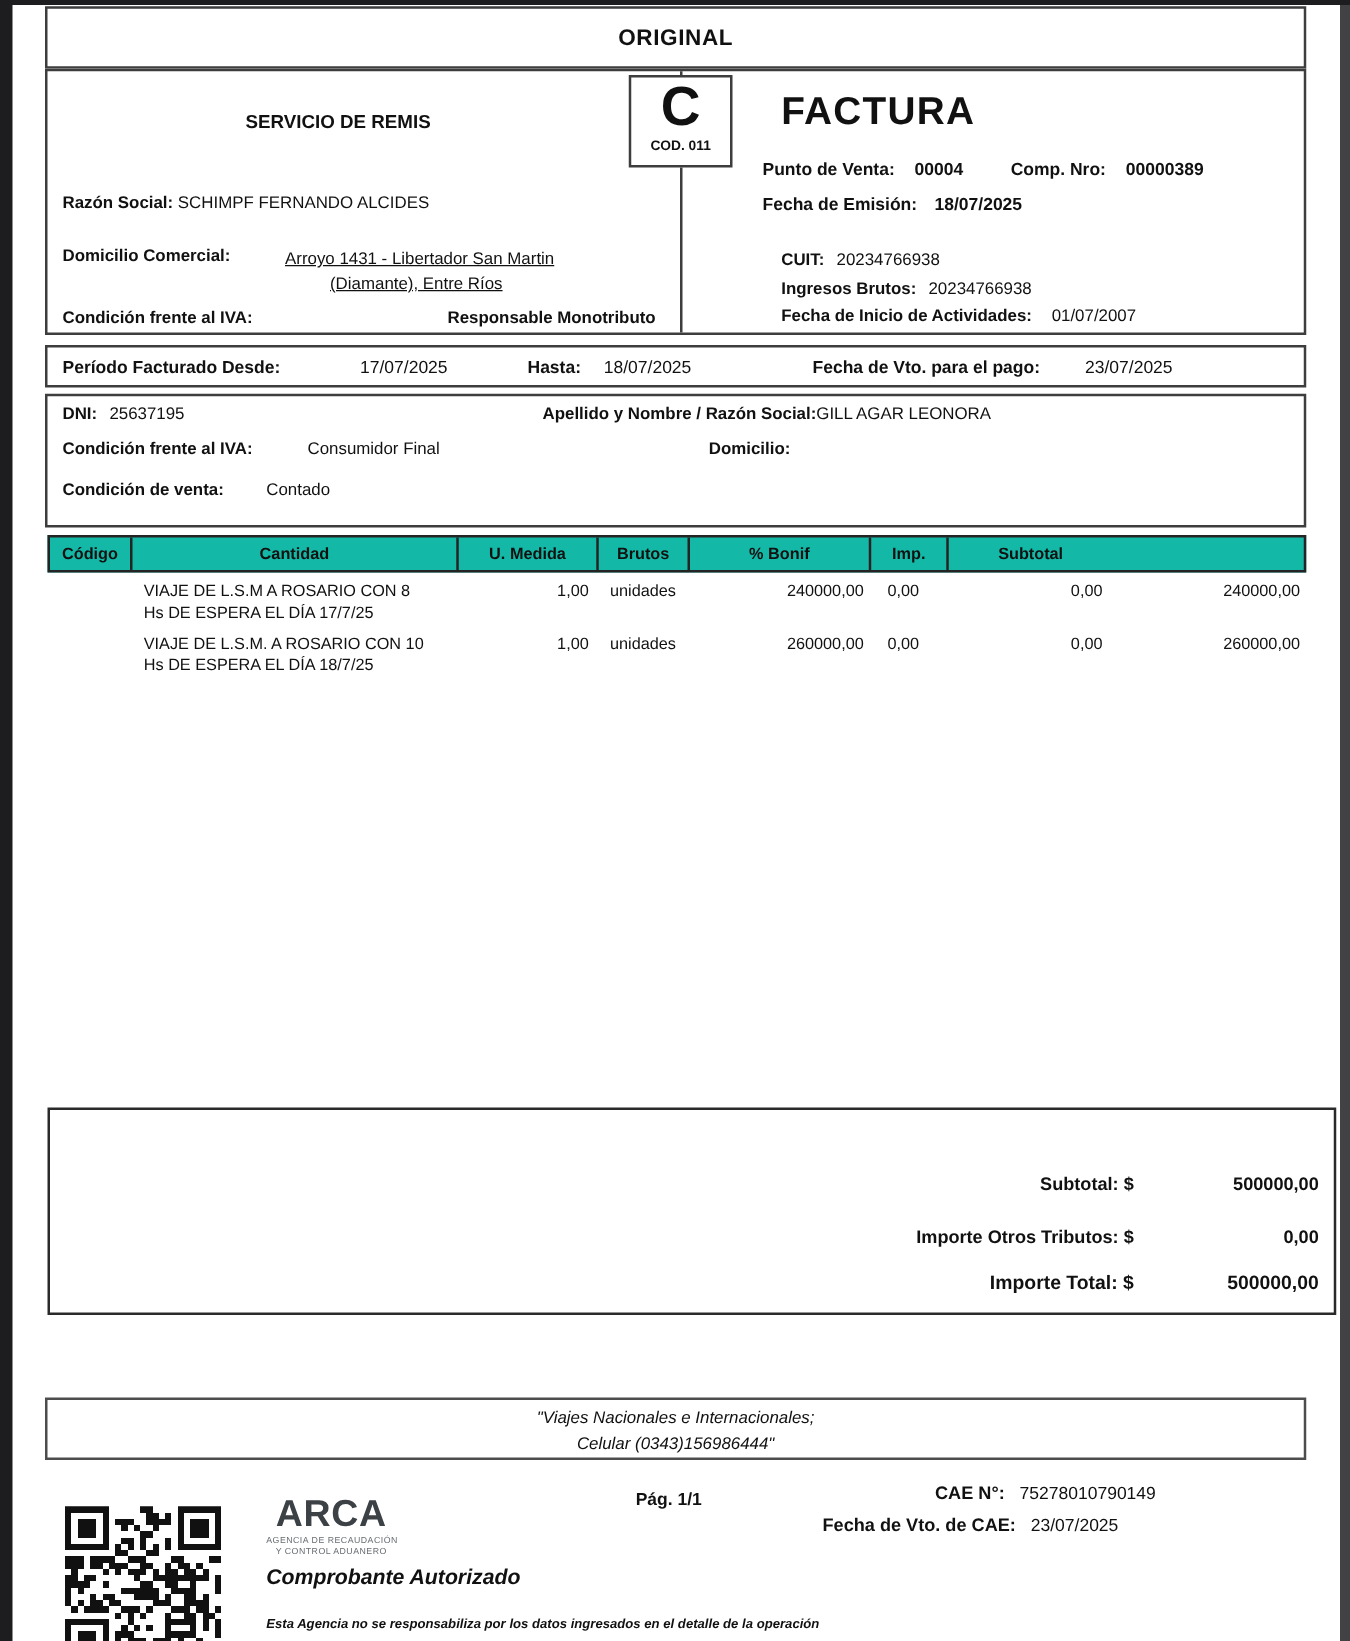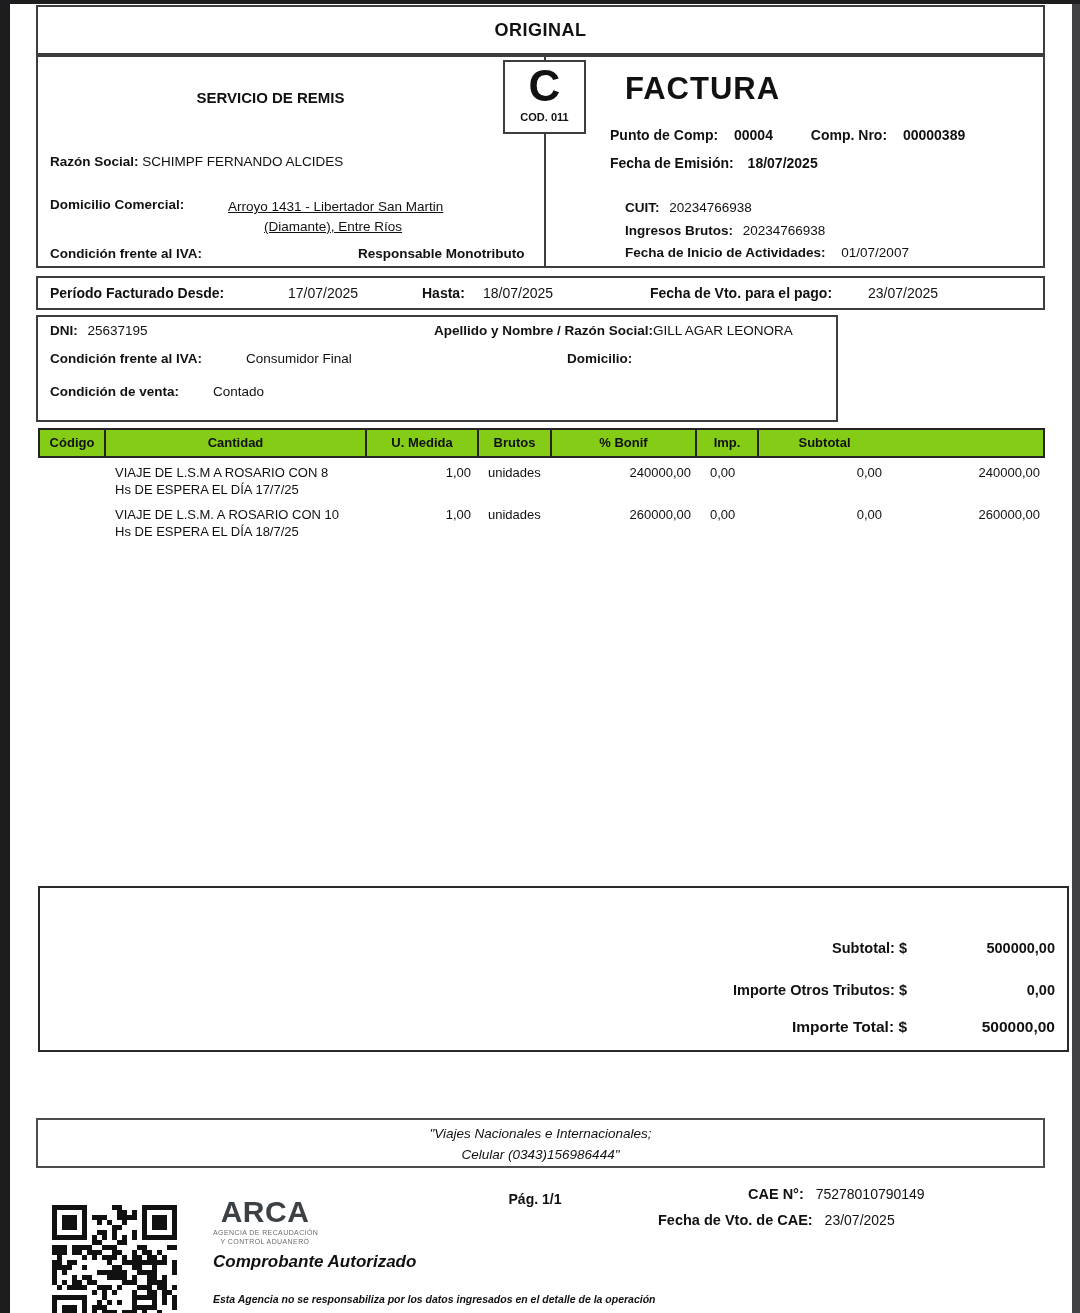--- a/index.html
+++ b/index.html
@@ -36,27 +36,27 @@
   .lbl { font-weight:bold; }
   .val { font-weight:normal; }
   .val-strong { font-weight:600; }
   .factura-title { left:587px; top:14px; font-size:31px; font-weight:bold; letter-spacing:1px; }
   .dom-val { position:absolute; left:178px; top:0; font-size:13.5px; line-height:20px;text-decoration:underline; }
   .dom-l2 { padding-left:36px; }
 
   .box-periodo { left:26px; top:276px; width:1009px; height:34px; }
   .box-periodo span { position:absolute; line-height:30px; font-size:14px; white-space:nowrap; }
 
-  .box-cliente { left:26px; top:315px; width:802px; height:107px; }
+  .box-cliente { left:26px; top:315px; width:1009px; height:107px; }
   .crow { position:absolute; font-size:13.5px; white-space:nowrap; }
 
   
   .grid-cols { display:grid; grid-template-columns:66px 261px 112px 73px 145px 62px 131px 157px; }
   .items-head { position:absolute; left:28px; top:428px; width:1007px; height:30px;
-    background:#84cc16; border:2px solid #242424; font-size:13px; font-weight:bold; }
+    background:#14b8a6; border:2px solid #242424; font-size:13px; font-weight:bold; }
   .items-head .hcell { border-right:2px solid #242424; line-height:26px; text-align:center; overflow:hidden; }
   .items-head .hcell:last-child { border-right:none; }
   .items-head .hcell.left { text-align:left; padding-left:10px; }
 
   .item-row { position:absolute; left:28px; width:1007px; font-size:13px; line-height:17px; }
   .item-row .cell { white-space:nowrap; overflow:visible; }
   .cell.desc { white-space:normal; padding-left:11px; }
   .cell.qty { text-align:right; padding-right:6px; }
   .cell.unit { padding-left:11px; }
   .cell.price { text-align:right; padding-right:4px; }
@@ -118,21 +118,21 @@
     </div>
 
     <div class="hrow" style="left:12px; top:189px;">
       <span class="lbl">Condición frente al IVA:</span>
       <span class="lbl" style="position:absolute; left:308px;">Responsable Monotributo</span>
     </div>
 
     <div class="factura-title abs" style="position:absolute;">FACTURA</div>
 
     <div class="hrow" style="left:572px; top:70px; font-size:14px;">
-      <span class="lbl">Punto de Comp:</span>
+      <span class="lbl">Punto de Venta:</span>
       <span class="val-strong" style="margin-left:12px;">00004</span>
       <span class="lbl" style="margin-left:34px;">Comp. Nro:</span>
       <span class="val-strong" style="margin-left:12px;">00000389</span>
     </div>
 
     <div class="hrow" style="left:572px; top:98px; font-size:14px;">
       <span class="lbl">Fecha de Emisión:</span>
       <span class="val-strong" style="margin-left:10px;">18/07/2025</span>
     </div>
 

